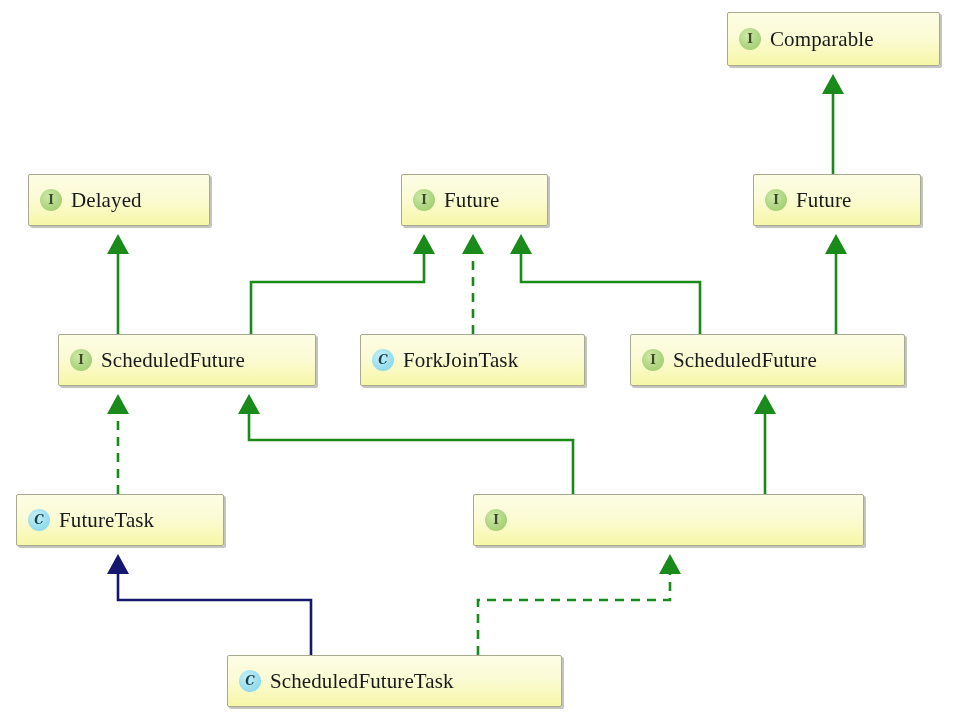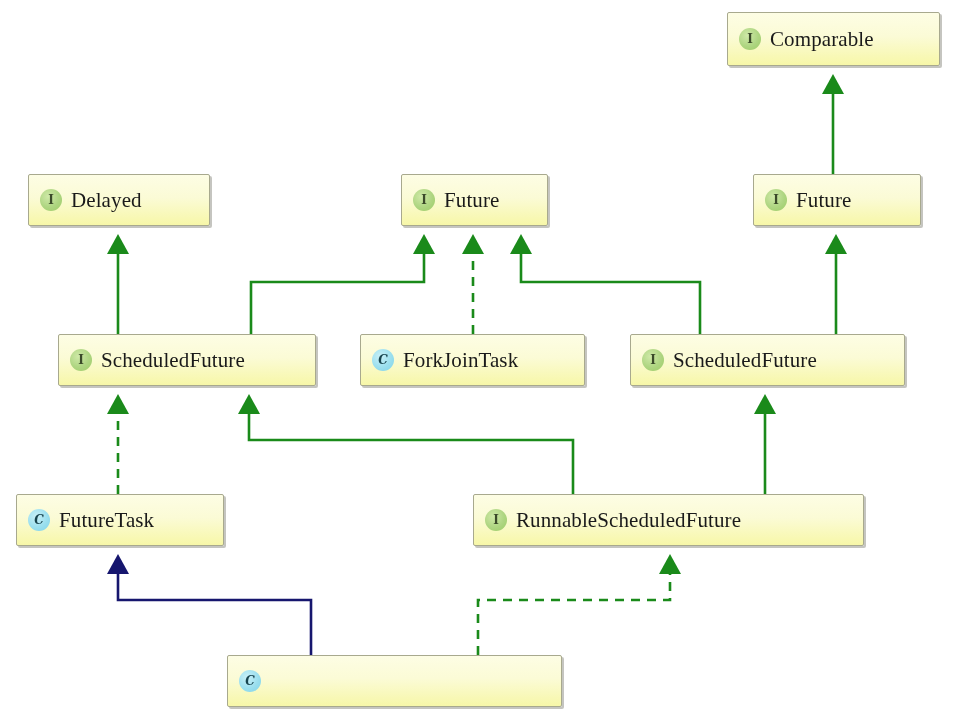--- a/index.html
+++ b/index.html
@@ -150,19 +150,19 @@
       <div class="uml-node" style="left: 630px; top: 334px; width: 275px; height: 52px;">
         <span class="node-icon iface">I</span>
         <span class="node-label">ScheduledFuture</span>
       </div>
       <div class="uml-node" style="left: 16px; top: 494px; width: 208px; height: 52px;">
         <span class="node-icon klass">C</span>
         <span class="node-label">FutureTask</span>
       </div>
       <div class="uml-node" style="left: 473px; top: 494px; width: 391px; height: 52px;">
         <span class="node-icon iface">I</span>
-        <span class="node-label">RunnableScheduledFuture</span>
       </div>
       <div class="uml-node" style="left: 227px; top: 655px; width: 335px; height: 52px;">
         <span class="node-icon klass">C</span>
+        <span class="node-label">ScheduledFutureTask</span>
       </div>
     </div>
 </div>
 
 </body></html>

